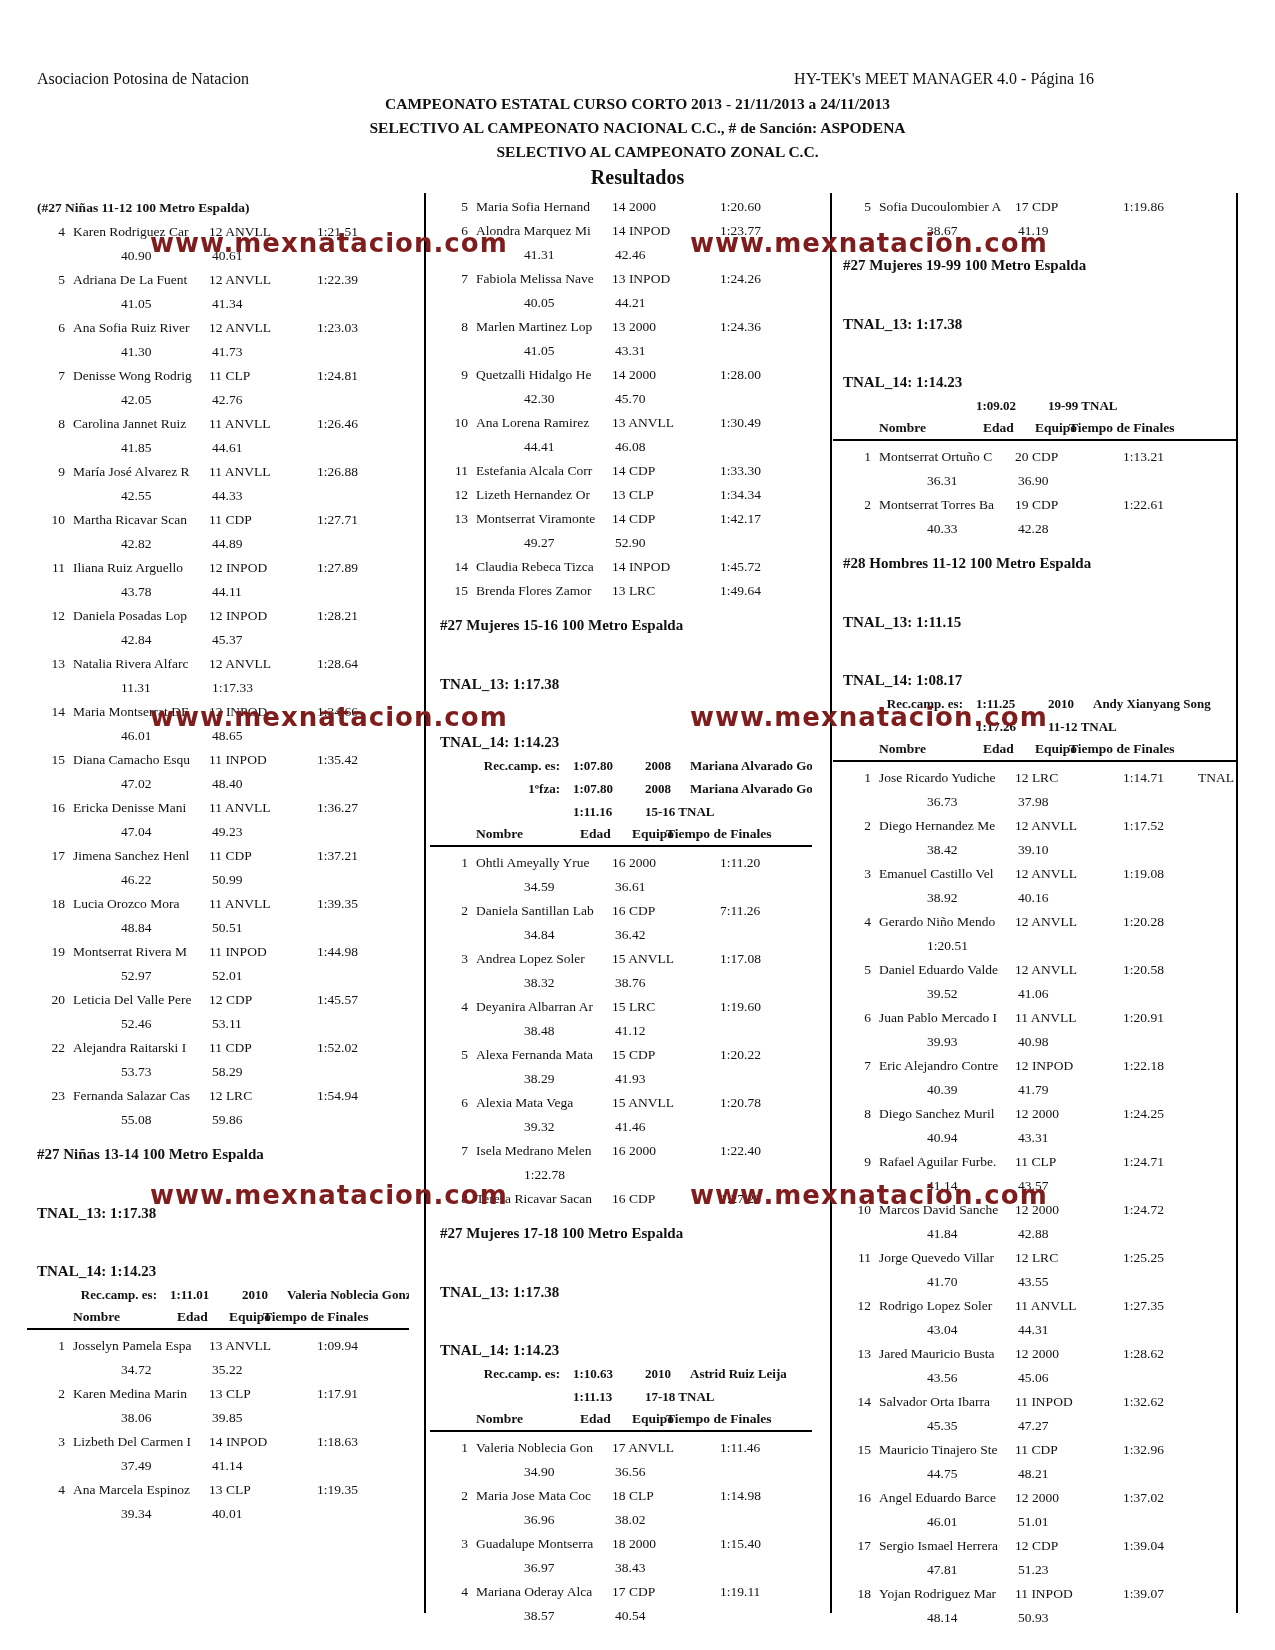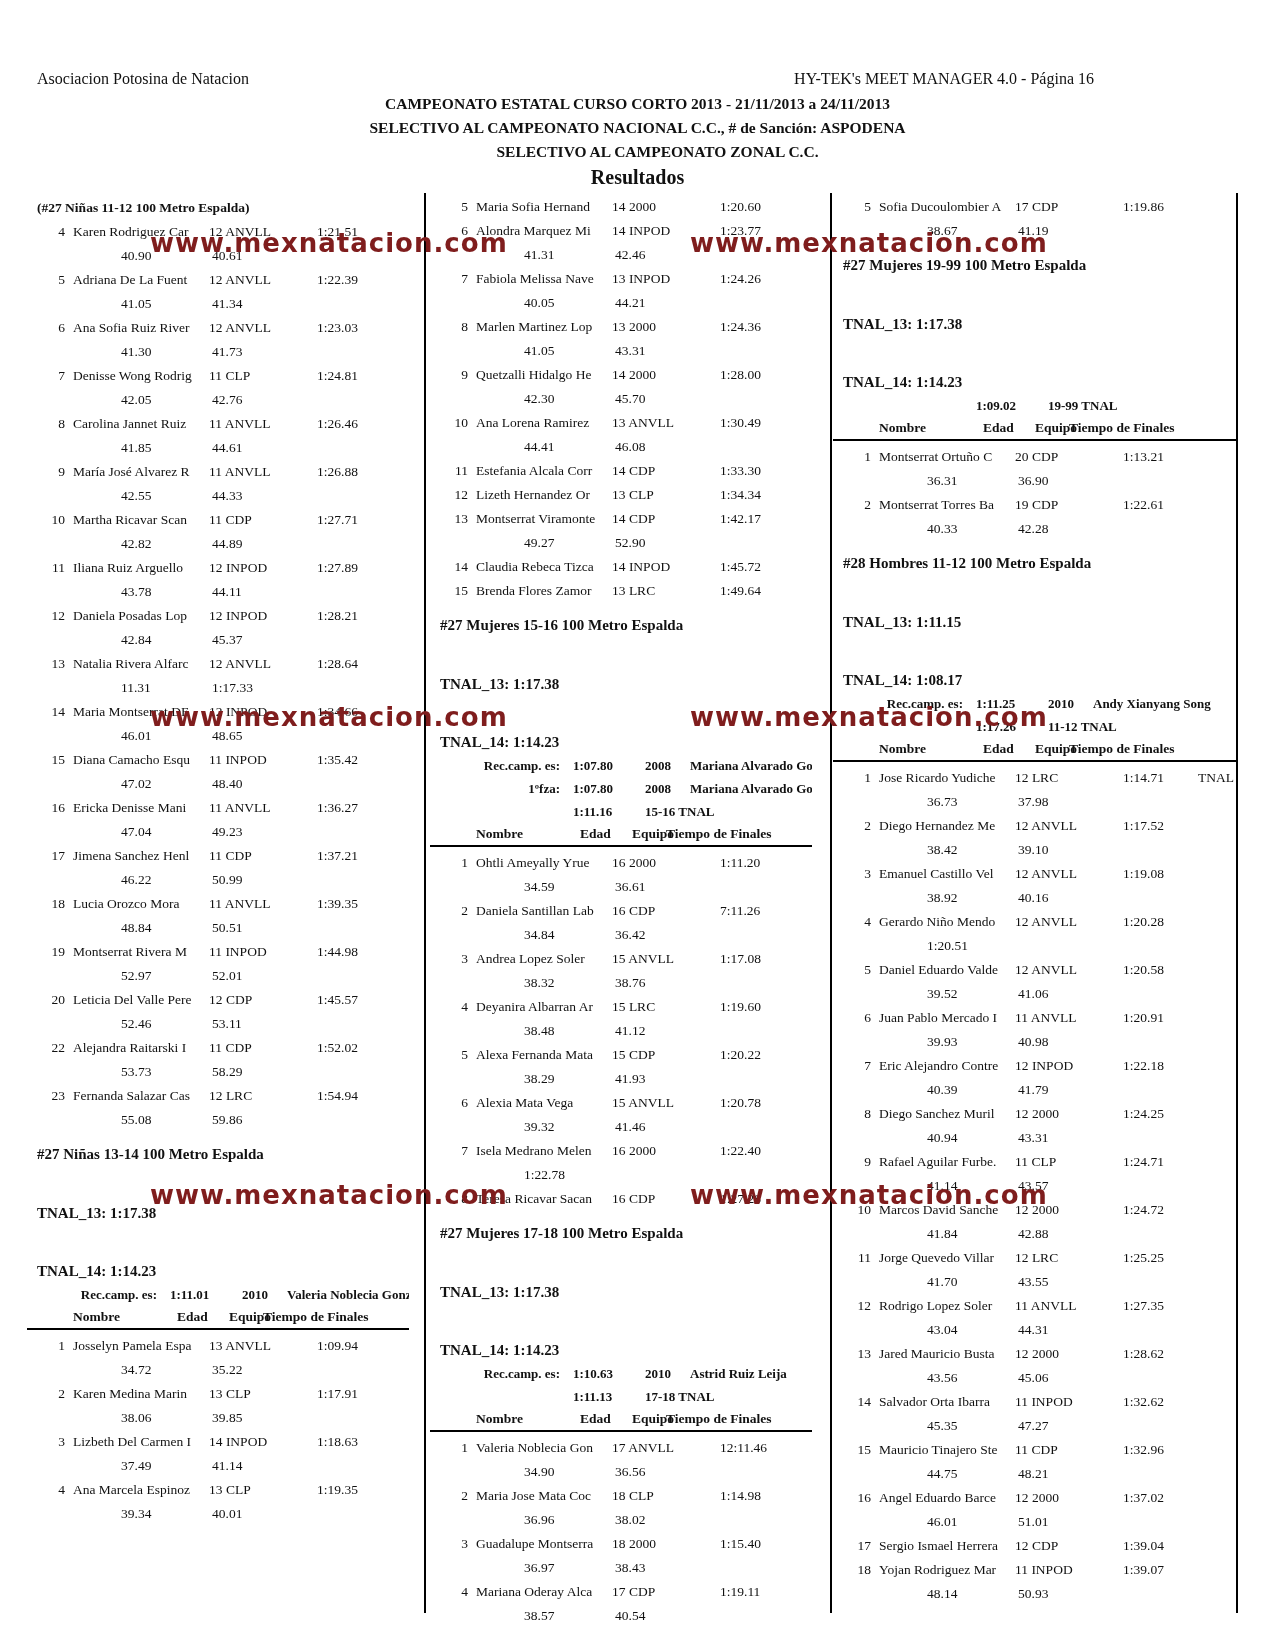--- a/index.html
+++ b/index.html
@@ -507,21 +507,21 @@
       <span style="left: 36px;">Nombre</span>
       <span style="left: 140px;">Edad</span>
       <span style="left: 192px;">Equipo</span>
       <span style="left: 226px; background: transparent;">Tiempo de Finales</span>
     </div>
     <div class="hline"></div>
     <div class="row">
       <span class="place">1</span>
       <span class="name">Valeria Noblecia Gon</span>
       <span class="age"><span>17</span> <span>ANVLL</span></span>
-      <span class="time">12:11.46</span>
+      <span class="time">1:11.46</span>
     </div>
     <div class="row split">
       <span class="s1">34.90</span>
       <span class="s2">36.56</span>
     </div>
     <div class="row">
       <span class="place">2</span>
       <span class="name">Maria Jose Mata Coc</span>
       <span class="age"><span>18</span> <span>CLP</span></span>
       <span class="time">1:14.98</span>
@@ -774,20 +774,24 @@
     </div>
     <div class="row split">
       <span class="s1">46.01</span>
       <span class="s2">51.01</span>
     </div>
     <div class="row">
       <span class="place">17</span>
       <span class="name">Sergio Ismael Herrera</span>
       <span class="age"><span>12</span> <span>CDP</span></span>
       <span class="time">1:39.04</span>
+    </div>
+    <div class="row split">
+      <span class="s1">47.81</span>
+      <span class="s2">51.23</span>
     </div>
     <div class="row">
       <span class="place">18</span>
       <span class="name">Yojan Rodriguez Mar</span>
       <span class="age"><span>11</span> <span>INPOD</span></span>
       <span class="time">1:39.07</span>
     </div>
     <div class="row split">
       <span class="s1">48.14</span>
       <span class="s2">50.93</span>

